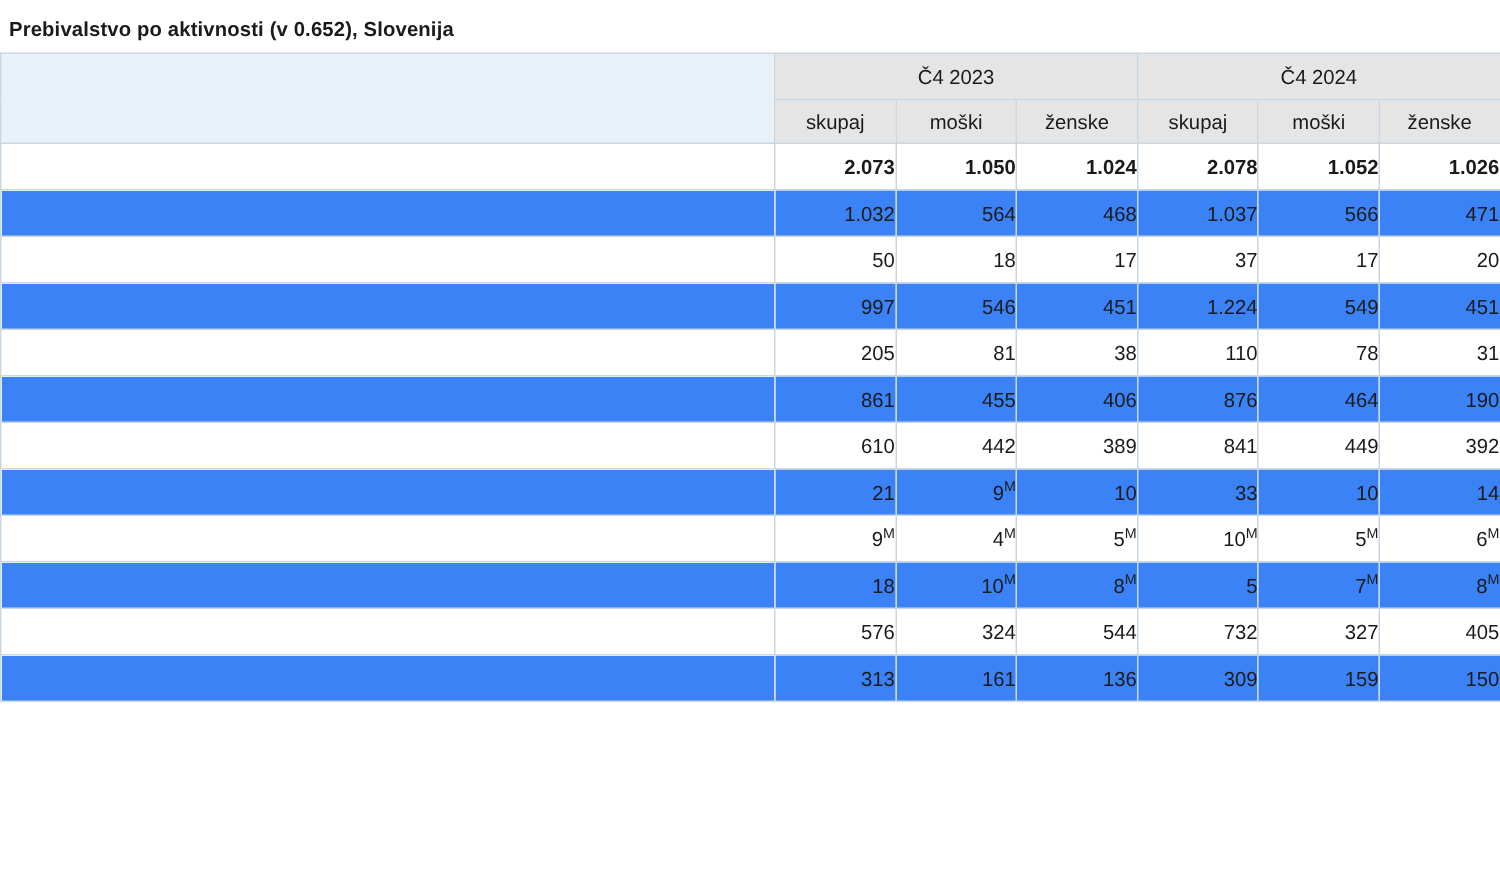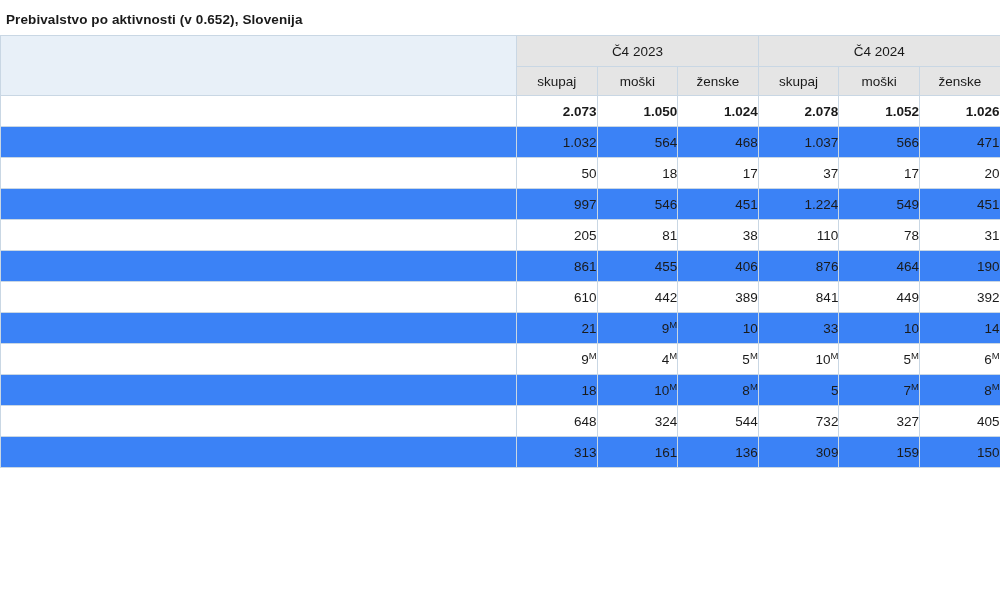--- a/index.html
+++ b/index.html
@@ -213,21 +213,21 @@
           <td class="label ind3"></td>
           <td class="num"><span>18</span></td>
           <td class="num"><span>10</span><sup class="flag">M</sup></td>
           <td class="num"><span>8</span><sup class="flag">M</sup></td>
           <td class="num"><span>5</span></td>
           <td class="num"><span>7</span><sup class="flag">M</sup></td>
           <td class="num"><span>8</span><sup class="flag">M</sup></td>
         </tr>
         <tr>
           <td class="label ind1"></td>
-          <td class="num"><span>648</span></td>
+          <td class="num"><span>576</span></td>
           <td class="num"><span>324</span></td>
           <td class="num"><span>544</span></td>
           <td class="num"><span>732</span></td>
           <td class="num"><span>327</span></td>
           <td class="num"><span>405</span></td>
         </tr>
         <tr class="alt">
           <td class="label ind1"></td>
           <td class="num"><span>313</span></td>
           <td class="num"><span>161</span></td>

